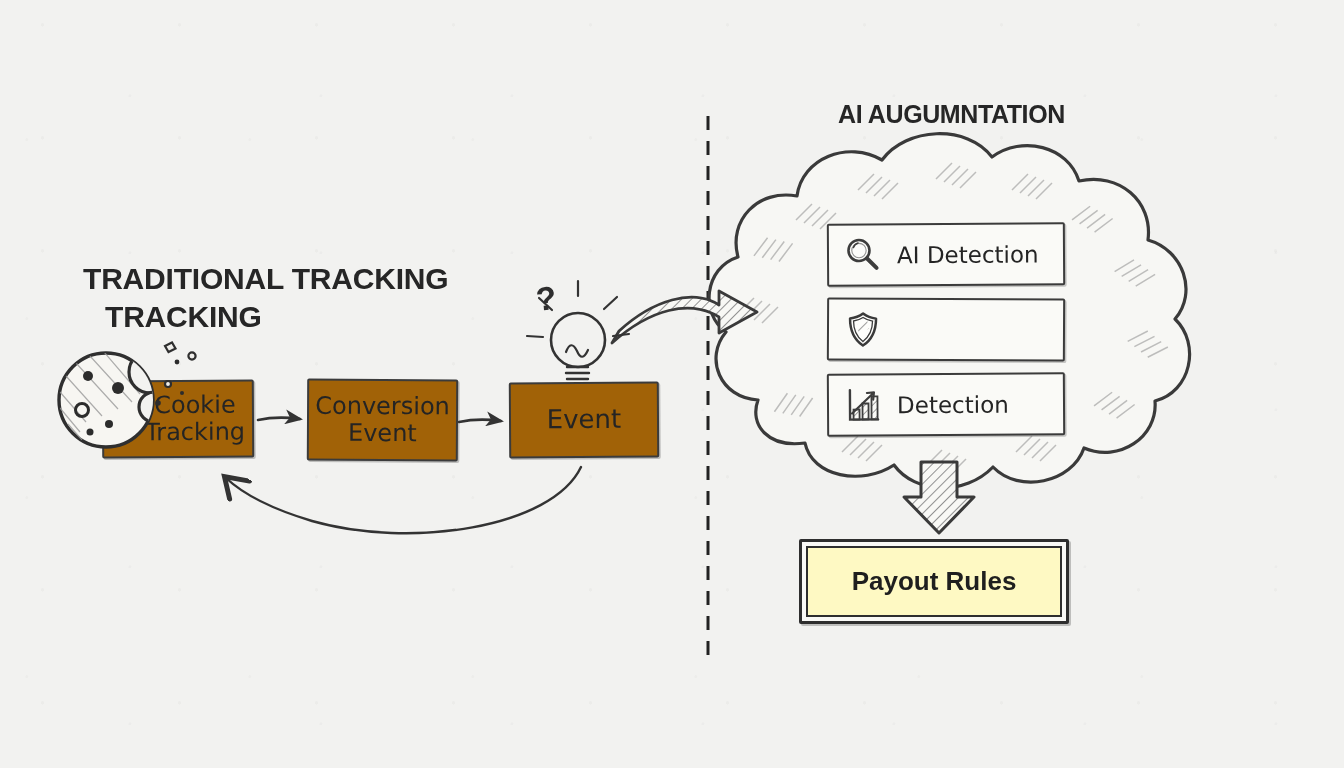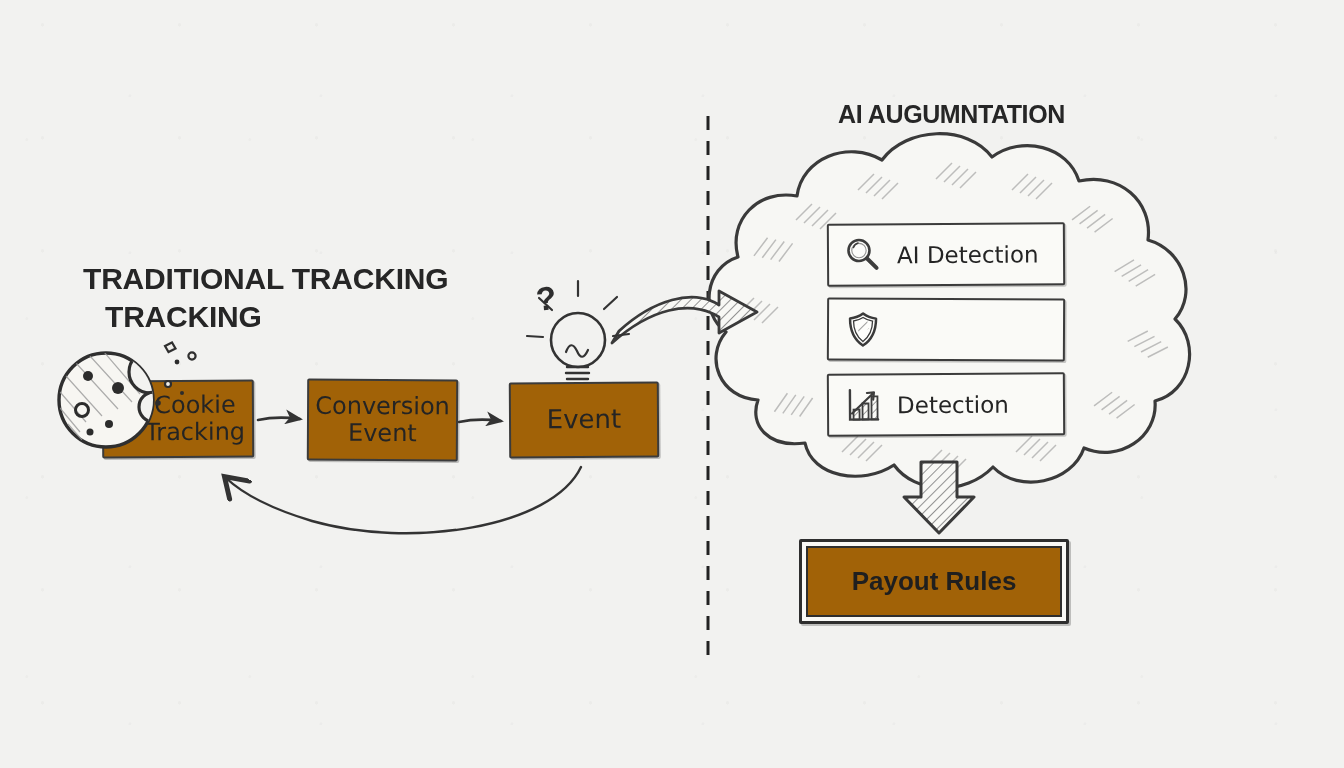--- a/index.html
+++ b/index.html
@@ -33,21 +33,21 @@
   .tilt-r{transform:rotate(0.3deg);}
   .cloud-box{
     position:absolute;left:827px;width:238px;height:63px;
     background:#fafaf7;border:2.4px solid #3b3b3b;border-radius:2px;
     box-shadow:1.5px 1.5px 0 rgba(70,70,70,.28);
     display:flex;align-items:center;gap:15px;padding-left:15px;box-sizing:border-box;
   }
   .cloud-label{font-size:23px;color:#242424;white-space:nowrap;}
   .result-box{
     position:absolute;left:799px;top:539px;width:264px;height:79px;
-    background:#a16207;border:3px solid #2e2e2e;border-radius:2px;
+    background:#fef9c3;border:3px solid #2e2e2e;border-radius:2px;
     box-shadow:2px 2px 0 rgba(70,70,70,.3), inset 0 0 0 4px #f9f9f6, inset 0 0 0 6px #2e2e2e;
     display:flex;align-items:center;justify-content:center;text-align:left;
   }
   .result-label{font-weight:700;font-size:26px;line-height:1.15;color:#1f1f1f;
     font-family:"Liberation Sans",sans-serif;}
   .qmark{
     font-family:"Liberation Sans",sans-serif;font-weight:700;font-size:33px;
     color:#2e2e2e;transform:rotate(-5deg);
   }
   svg{display:block;}

